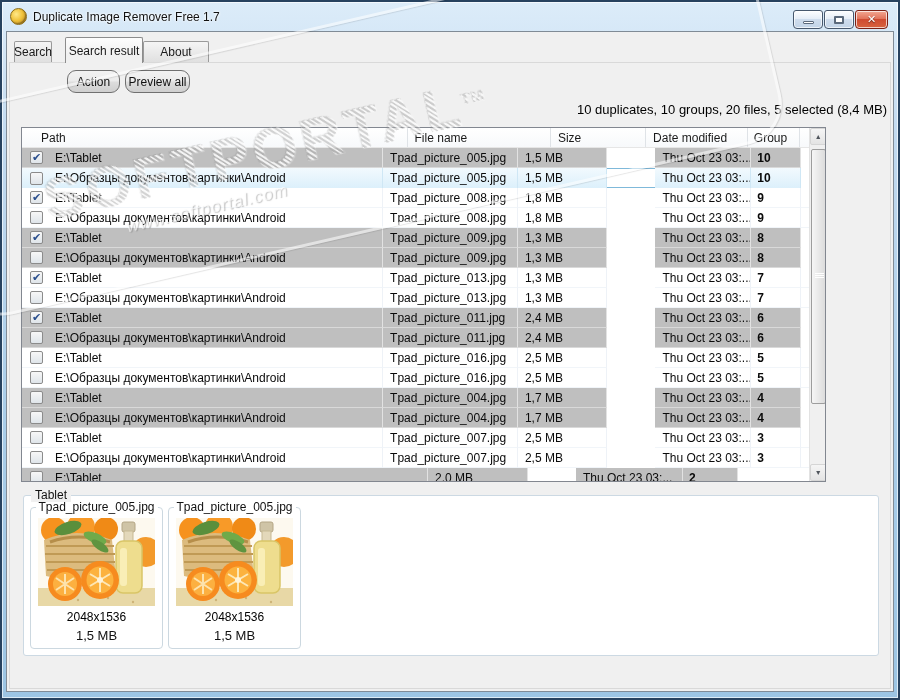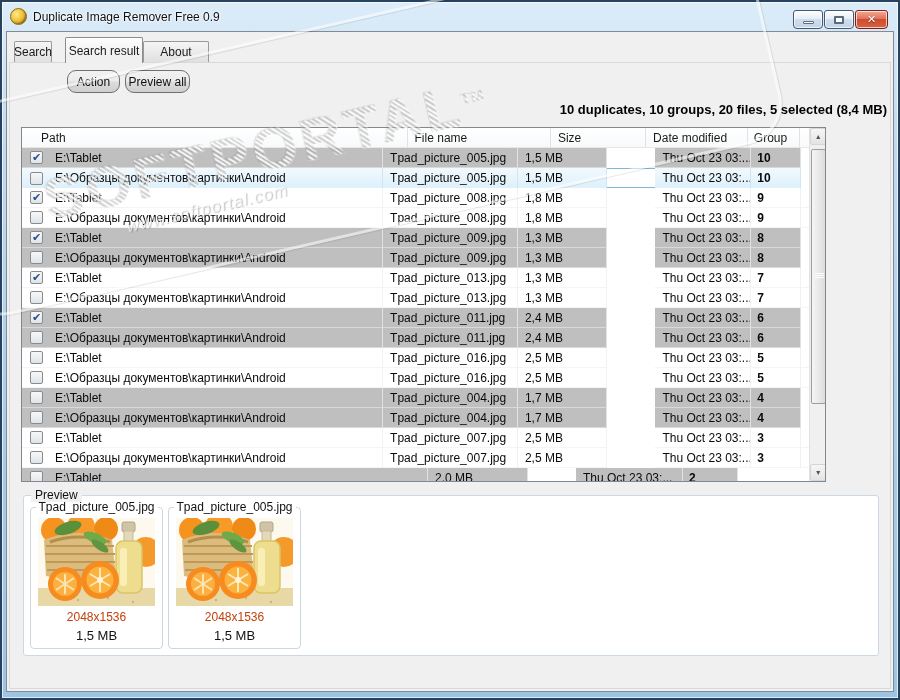--- a/index.html
+++ b/index.html
@@ -38,21 +38,21 @@
   .tab-about{left:136px;top:9px;width:66px;height:21px;}
   .tabpage{position:absolute;left:2px;top:30px;right:2px;bottom:2px;border:1px solid #d9d9d9;background:#f0f0f0;z-index:0;}
 
   
   .btn{position:absolute;top:38px;height:23px;font-size:12px;color:#111;display:flex;align-items:center;justify-content:center;
     border:1px solid #707070;border-radius:9px;
     background:linear-gradient(180deg,#f2f2f2 0%,#ebebeb 48%,#dddddd 52%,#cfcfcf 100%);z-index:4;margin-left:44px;}
   .btn-action{left:16px;width:53px;}
   .btn-deselect{left:74px;width:65px;}
 
-  .summary{position:absolute;top:70px;right:6px;font-size:13px;font-weight:bold;color:#000;z-index:4;}
+  .summary{position:absolute;top:70px;right:6px;font-size:13px;font-weight:normal;color:#000;z-index:4;}
 
   
   .table{position:absolute;left:14px;top:95px;width:805px;height:355px;border:1px solid #828790;background:#fff;
     display:flex;z-index:2;overflow:hidden;}
   .tcol{width:828px;height:100%;overflow:hidden;}
   .thead{display:flex;height:20px;background:linear-gradient(180deg,#ffffff,#f7f9fb);border-bottom:1px solid #e6e6e6;}
   .hcell{font-size:12px;color:#1a1a1a;display:flex;align-items:center;border-right:1px solid #dfe3e7;height:100%;}
   .h-path{width:406px;padding-left:19px;}
   .h-file{width:151px;padding-left:7px;}
   .h-size{width:100px;padding-left:7px;}
@@ -89,42 +89,42 @@
 
   
   .previewbox{position:absolute;left:16px;top:463px;width:856px;height:161px;background:#fff;
     border:1px solid #ccd9e3;border-radius:3px;z-index:2;}
   .preview-label{position:absolute;left:24px;top:456px;font-size:12px;color:#111;background:#f0f0f0;padding:0 4px;z-index:3;}
   .pcard{position:absolute;top:11px;width:133px;height:142px;background:#fff;border:1px solid #ccd8e0;border-radius:4px;}
   .pcard1{left:6px;} .pcard2{left:144px;}
   .pcap{position:absolute;top:-8px;left:50%;transform:translateX(-50%);white-space:nowrap;background:#fff;
     padding:0 3px;font-size:12px;color:#111;}
   .pimg{position:absolute;left:7px;top:10px;width:117px;height:88px;overflow:hidden;}
-  .pdims{position:absolute;left:0;right:0;top:102px;text-align:center;font-size:12px;color:#c2410c;}
+  .pdims{position:absolute;left:0;right:0;top:102px;text-align:center;font-size:12px;color:#000000;}
   .psize{position:absolute;left:0;right:0;top:120px;text-align:center;font-size:13px;color:#111;}
 
   
   .watermark{position:absolute;left:-70px;top:-12px;width:840px;height:212px;transform:rotate(-13deg);
     border:3px solid rgba(255,255,255,.55);border-radius:42px;z-index:40;pointer-events:none;
     box-shadow:1px 1px 1px rgba(0,0,0,.10),inset 1px 1px 1px rgba(0,0,0,.10);}
   .wm-text{position:absolute;left:96px;top:72px;font-size:58px;font-weight:bold;letter-spacing:4px;
     background:repeating-linear-gradient(45deg,rgba(255,255,255,.8) 0 2px,rgba(150,150,150,.35) 2px 4px);
     -webkit-background-clip:text;background-clip:text;color:transparent;
     filter:drop-shadow(1px 1px 0 rgba(255,255,255,.45)) drop-shadow(-1px -1px 0 rgba(110,110,110,.25));}
   .wm-text sup{font-size:15px;letter-spacing:1px;}
   .wm-url{position:absolute;left:170px;top:140px;font-size:17px;font-style:italic;letter-spacing:1px;
     color:rgba(255,255,255,.6);text-shadow:1px 1px 1px rgba(110,110,110,.4);}
 </style>
 </head>
 <body>
 
 <div class="window">
   <div class="titlebar">
     <span class="app-icon"></span>
-    <span class="title-text">Duplicate Image Remover Free 0.9</span>
+    <span class="title-text">Duplicate Image Remover Free 1.7</span>
   </div>
   <div class="win-controls">
     <div class="wbtn">
         <span class="gl-min"></span>
       </div>
     <div class="wbtn">
         <span class="gl-max"></span>
       </div>
     <div class="wbtn close">
         <span class="gl-x">✕</span>
@@ -348,21 +348,21 @@
           <span class="grip">
               <i></i>
               <i></i>
               <i></i>
             </span>
         </div>
         <div class="sbtn down">▼</div>
       </div>
     </div>
 
-    <span class="preview-label">Preview</span>
+    <span class="preview-label">Tablet</span>
     <div class="previewbox">
 
       <div class="pcard pcard1">
         <span class="pcap">Tpad_picture_005.jpg</span>
         <div class="pimg">
           <svg id="pvimg" width="117" height="88" viewBox="0 0 117 88" xmlns="http://www.w3.org/2000/svg">
             <rect width="117" height="88" fill="#fdf9ef"></rect>
             <rect y="70" width="117" height="18" fill="#e8d8a6"></rect>
             <circle cx="20" cy="78" r="1.2" fill="#cdb478"></circle>
               <circle cx="40" cy="82" r="1.2" fill="#cdb478"></circle>

